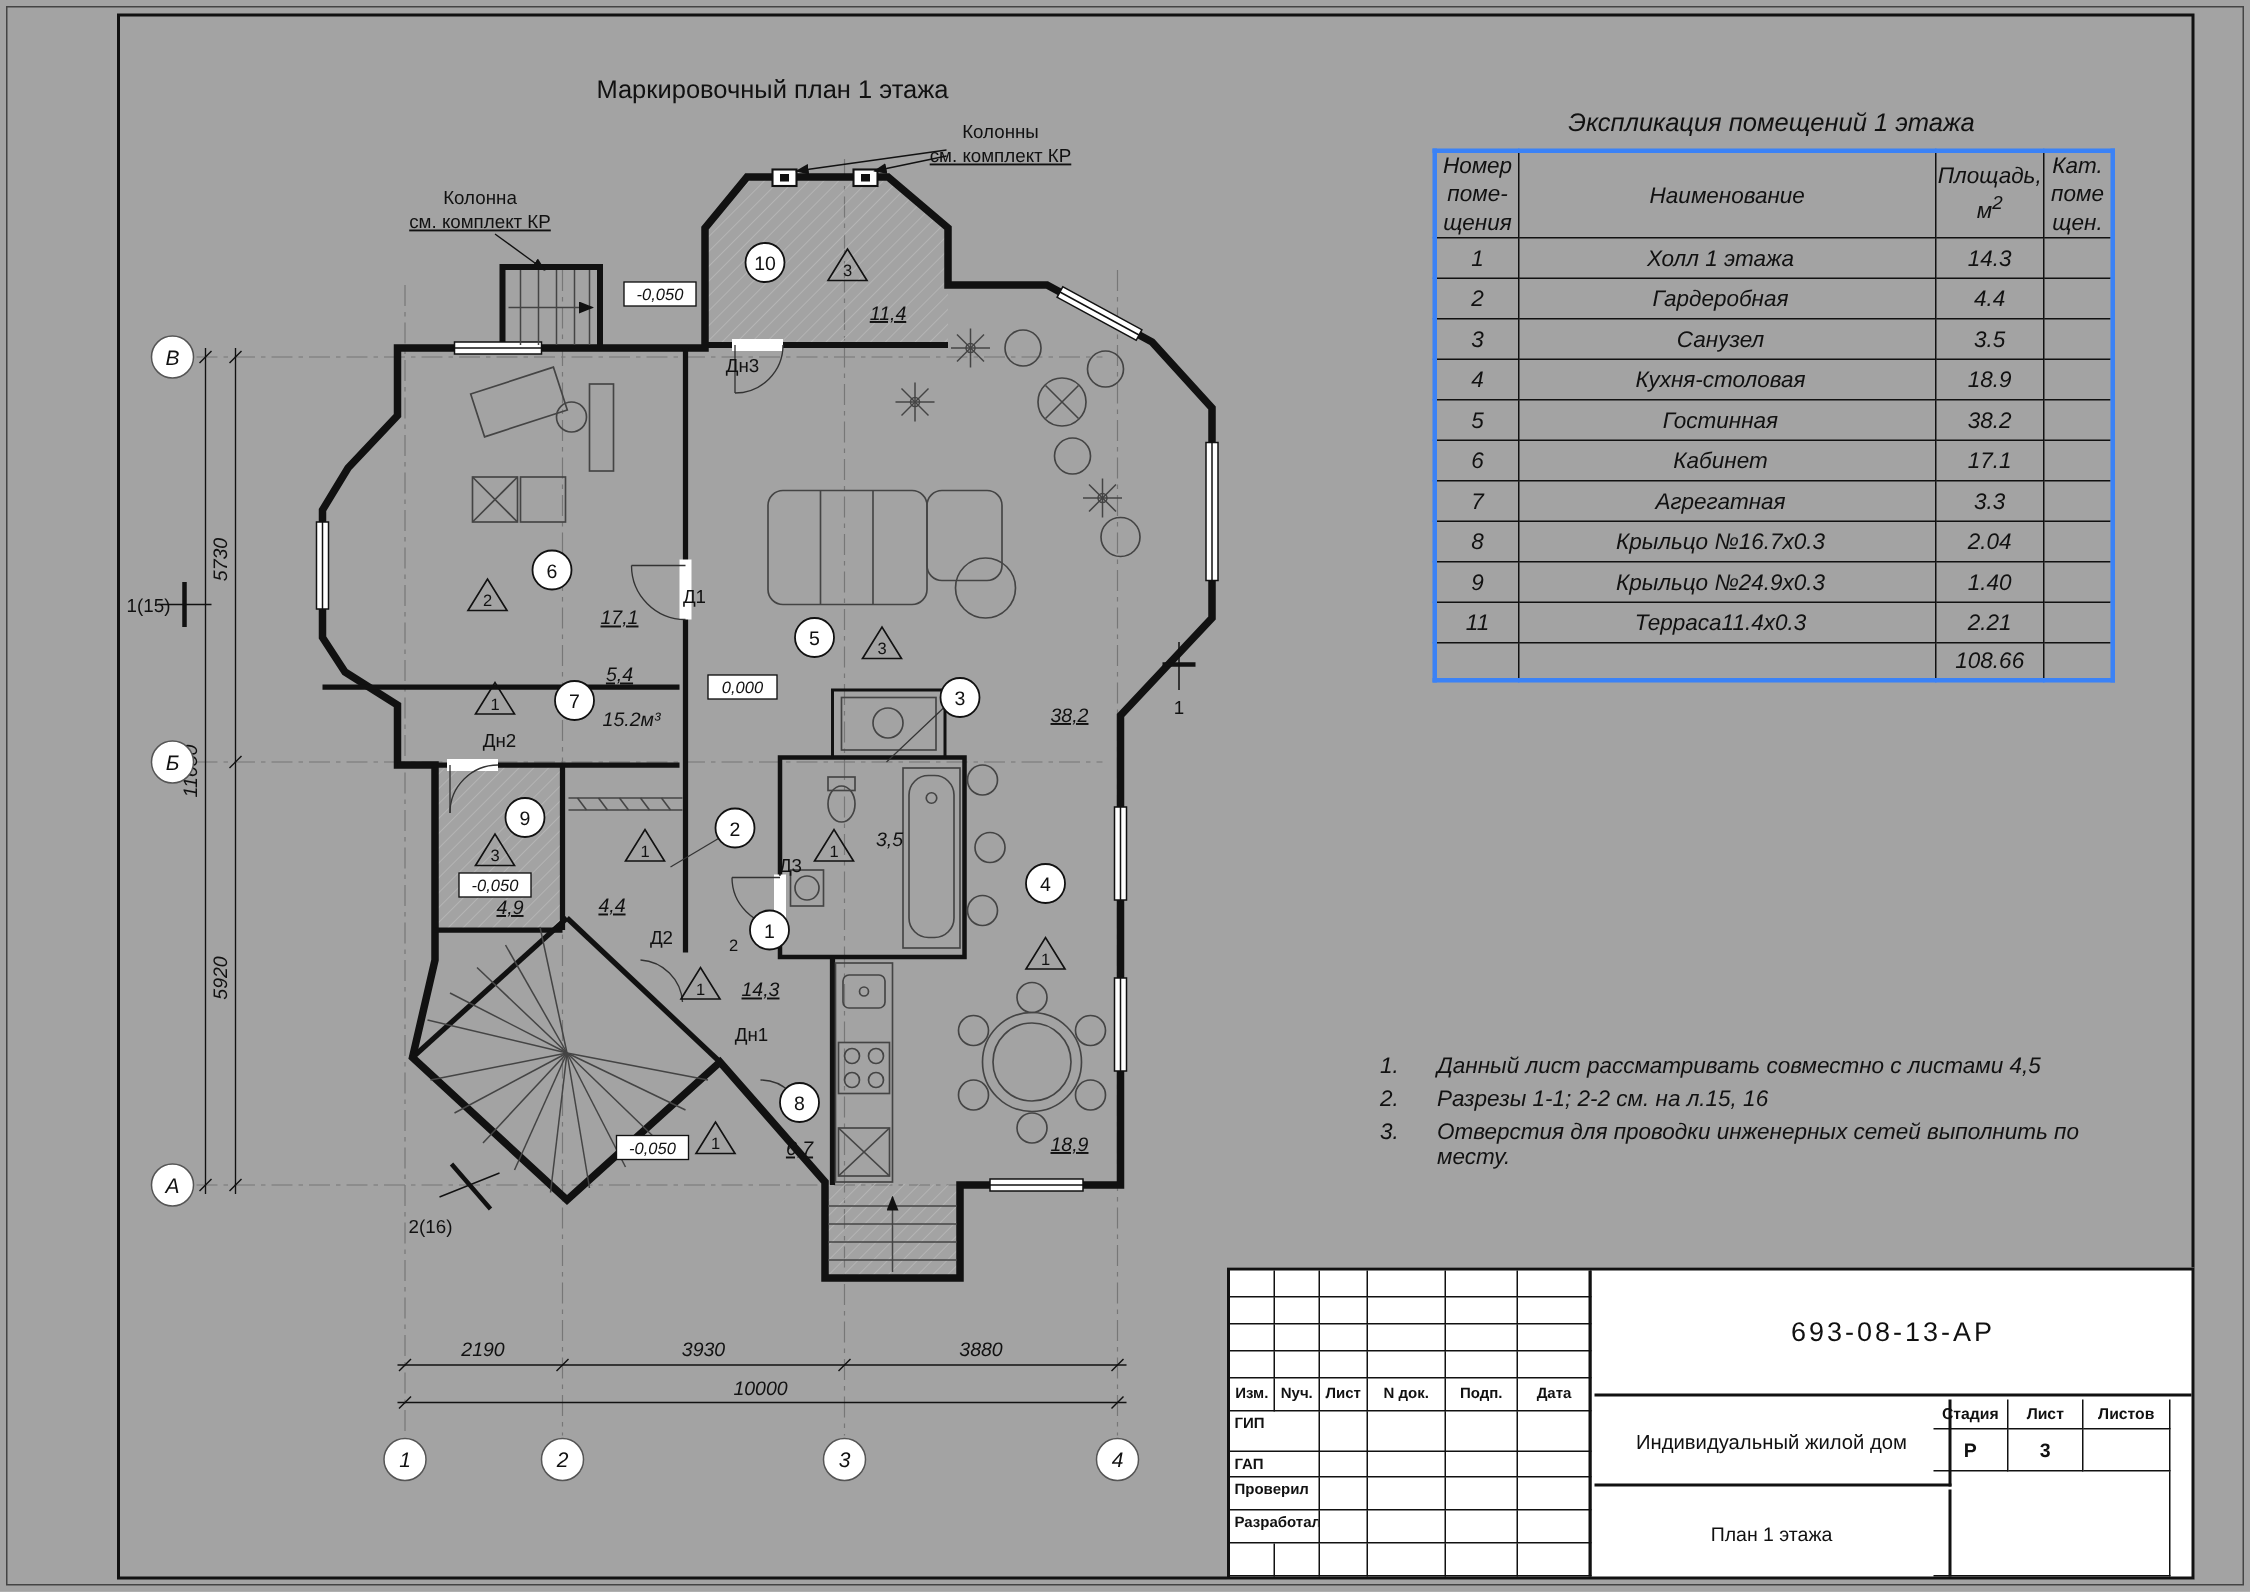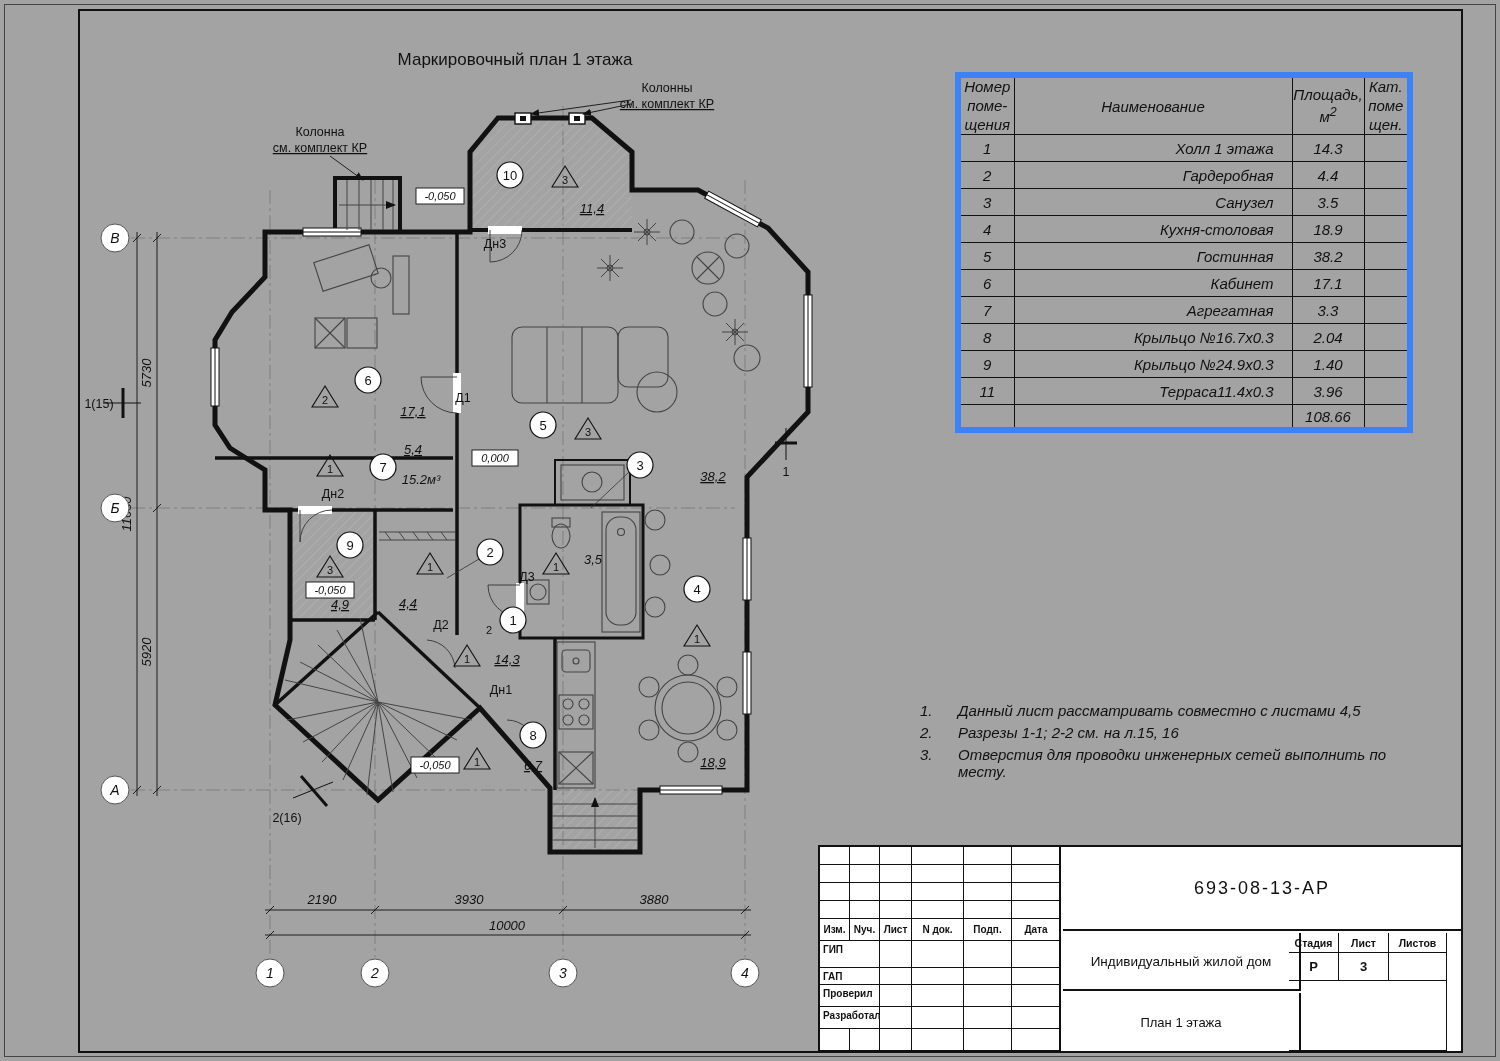--- a/index.html
+++ b/index.html
@@ -17,27 +17,27 @@
   .t-door { font-size:12.5px; text-anchor:middle; }
   .t-mark { font-size:13px; text-anchor:middle; }
   .t-tri  { font-size:11px; text-anchor:middle; }
   .t-axis { font-size:14px; font-style:italic; text-anchor:middle; }
   .t-lbl  { font-size:12.5px; text-anchor:middle; }
   .t-elev { font-size:11px; font-style:italic; text-anchor:middle; }
 
   
   .expl { position:absolute; left:955px; top:72px; width:452px; font-style:italic; }
   .expl-title { text-align:center; font-size:17px; margin-bottom:7px; }
-  table.expl-table { border-collapse:collapse; width:100%; border:6px solid #3b82f6; table-layout:fixed; }
+  table.expl-table { border-collapse:collapse; width:100%; border:3px solid #3b82f6; table-layout:fixed; }
   .expl-table th, .expl-table td { border:1px solid #111; font-weight:normal; font-size:15px; height:27px; }
   .expl-table thead th { height:55px; vertical-align:middle; text-align:center; }
   .th-small { font-size:11.5px; line-height:1.25; }
   .c-num { width:56px; } .c-name { width:278px; } .c-area { width:72px; } .c-cat { width:46px; }
   td.ctr { text-align:center; }
-  .nmw { display:flex; justify-content:flex-end; padding:0 18px 0 9px; }
+  .nmw { display:flex; justify-content:center; padding:0 18px 0 9px; }
   .total-row td { height:25px;text-align:center; }
 
   
   .notes { position:absolute; left:920px; top:702px; width:480px; font-style:italic; font-size:15px; }
   .note-row { display:flex; margin-bottom:5px; }
   .note-num { width:38px; flex:none; }
 
   
   .tb { position:absolute; left:818px; top:845px; width:645px; height:208px; border:2px solid #111; background:#fff; }
   .tb-left { position:absolute; left:0; top:0; width:241px; height:204px; border-right:2px solid #111;
@@ -436,20 +436,21 @@
     </g>
     <g>
       <text class="t-lbl" x="592" y="52">Колонны</text>
       <text class="t-lbl u" x="592" y="68">см. комплект КР</text>
       <line x1="556" y1="60" x2="456" y2="74" stroke="#111" stroke-width="0.9" marker-end="url(#arr)"></line>
       <line x1="556" y1="64" x2="508" y2="74" stroke="#111" stroke-width="0.9" marker-end="url(#arr)"></line>
     </g>
   </svg>
 
   <div class="expl">
+    <div class="expl-title">Экспликация помещений 1 этажа</div>
     <table class="expl-table">
       <colgroup>
           <col class="c-num">
           <col class="c-name">
           <col class="c-area">
           <col class="c-cat">
         </colgroup>
       <thead>
         <tr>
           <th class="th-small"><span>Номер</span><br><span>поме-</span><br><span>щения</span></th>
@@ -559,21 +560,21 @@
             <td></td>
           </tr>
         <tr>
             <td class="ctr">11</td>
             <td>
               <div class="nmw">
                 <span>Терраса</span>
                 <span>11.4x0.3</span>
               </div>
             </td>
-            <td class="ctr">3.96</td>
+            <td class="ctr">2.21</td>
             <td></td>
           </tr>
         <tr class="total-row">
             <td></td>
             <td></td>
             <td class="ctr">108.66</td>
             <td></td>
           </tr>
       </tbody>
     </table>

